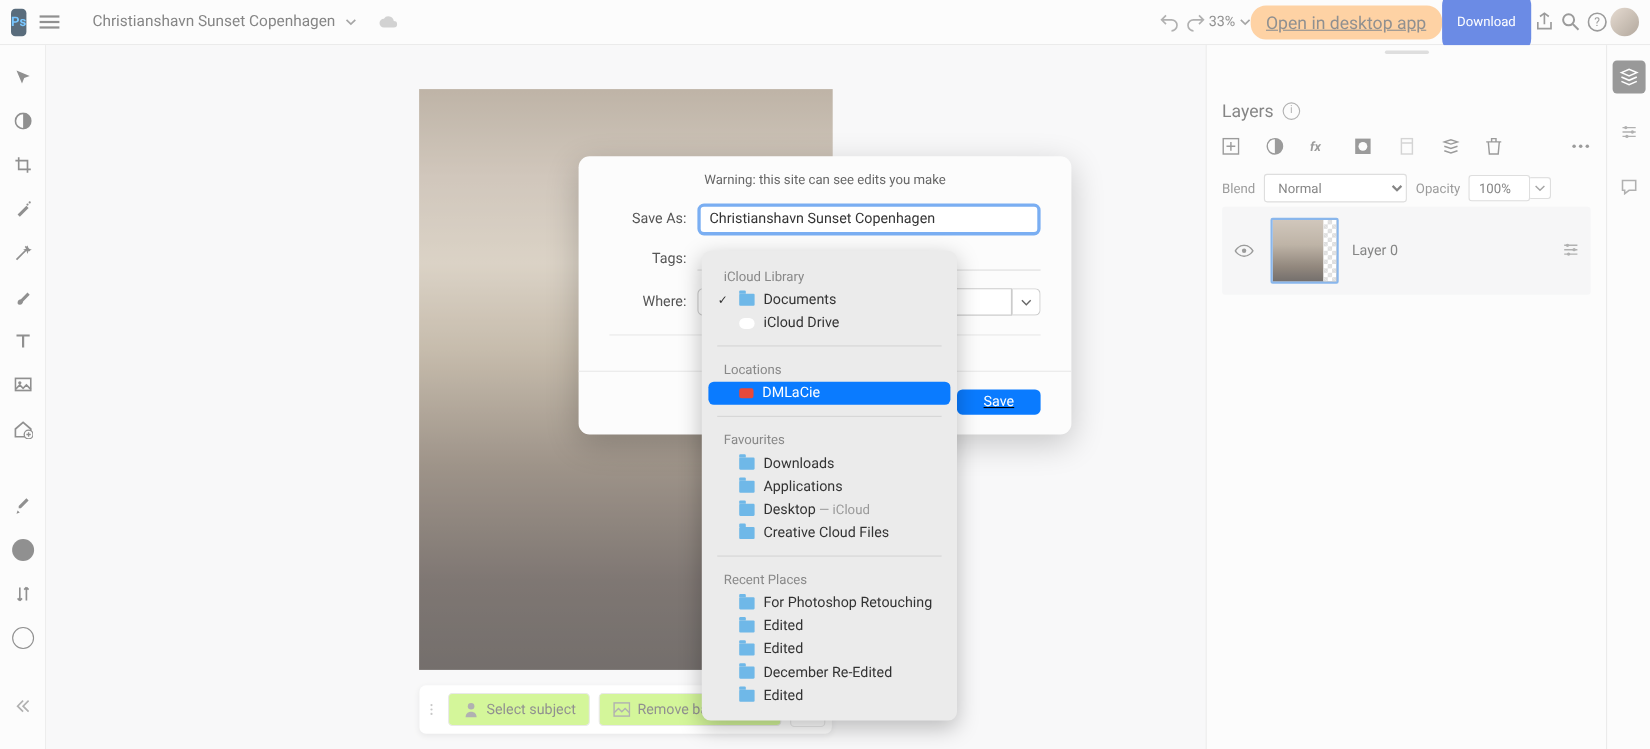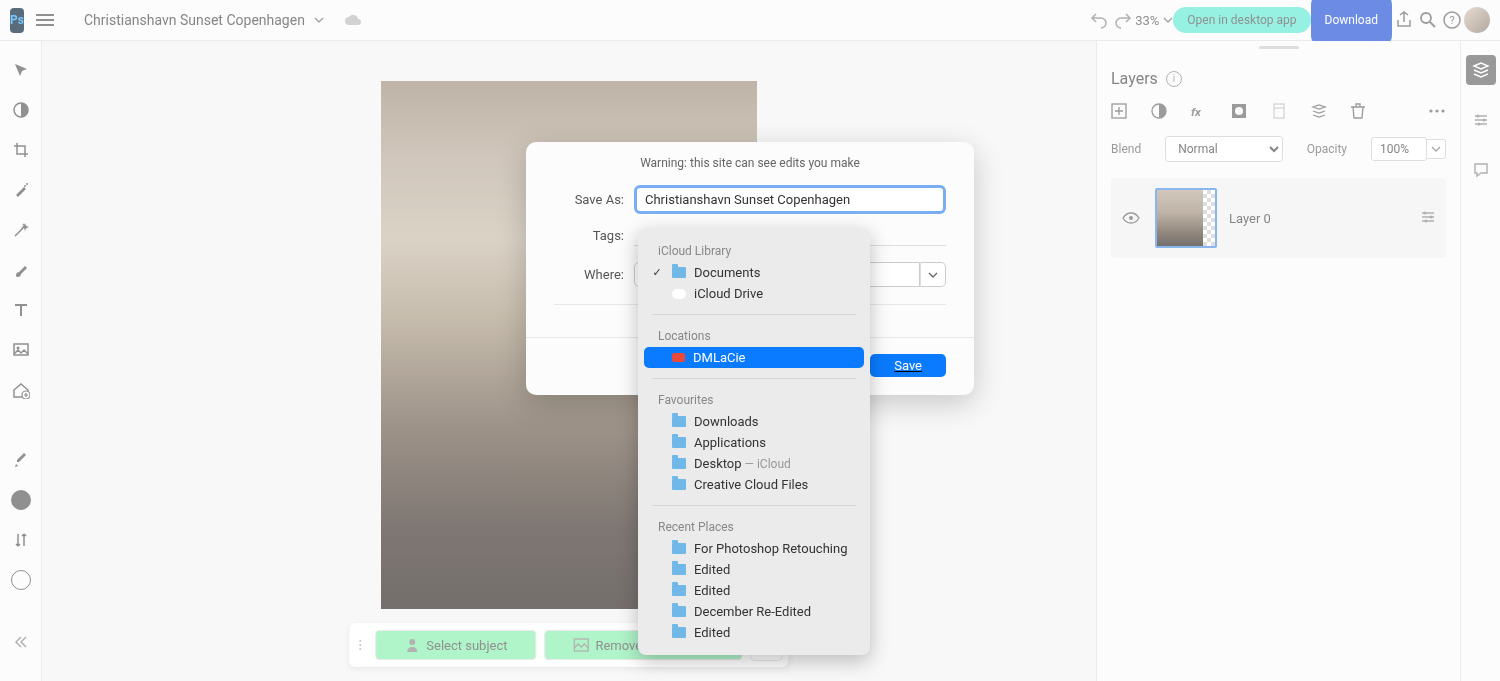--- a/index.html
+++ b/index.html
@@ -9,48 +9,48 @@
 .ps-logo { width: 14px; height: 25px; background: #001e36; border-radius: 4px; display: flex; align-items: center; justify-content: center; color: #31a8ff; font-weight: 700; font-size: 12px; }
 .menu-icon { display: flex; flex-direction: column; gap: 3px; cursor: pointer; }
 .menu-icon span { width: 18px; height: 2px; background: #555; }
 .doc-title { font-size: 14px; color: #444; margin-left: 18px; display: flex; align-items: center; gap: 8px; }
 .chev-down svg, .cloud-icon svg { display: block; }
 .cloud-icon { margin-left: 10px; color: #999; }
 .topbar-spacer { flex: 1; }
 .topbar-right { display: flex; align-items: center; }
 .topbar-btn { display: flex; align-items: center; justify-content: center; width: 24px; height: 24px; color: #666; cursor: pointer; }
 .zoom { font-size: 13px; color: #555; display: flex; align-items: center; gap: 4px; }
-.btn-open { background: #5eead4; border: none; border-radius: 14px; padding: 6px 14px; font-size: 12px; color: #555; cursor: pointer; }
+.btn-open { background: #fdba74; border: none; border-radius: 14px; padding: 6px 14px; font-size: 16px; color: #555; cursor: pointer; text-decoration: underline; }
 .btn-download { background: #1d4ed8; color: #fff; border: none; border-radius: 14px; padding: 22px 14px; font-size: 12px; cursor: pointer; }
 .avatar { width: 26px; height: 26px; border-radius: 50%; background: linear-gradient(135deg,#d8c8b8,#8a7a6a); }
 
 .main { display: flex; height: 640px; }
 .toolbar-left { width: 42px; background: #fafafa; border-right: 1px solid #e0e0e0; display: flex; flex-direction: column; align-items: center; padding-top: 18px; gap: 18px; }
 .tool { width: 22px; height: 22px; display: flex; align-items: center; justify-content: center; color: #555; cursor: pointer; }
 .tool-circle-filled { width: 20px; height: 20px; border-radius: 50%; background: #555; }
 .tool-circle-outline { width: 20px; height: 20px; border-radius: 50%; border: 1.5px solid #555; }
 .toolbar-spacer { flex: 1; }
 
 .canvas-area { flex: 1; position: relative; background: #f5f5f6; display: flex; align-items: center; justify-content: center; }
 .canvas-img { width: 376px; height: 528px; background: linear-gradient(180deg,#9c8c78 0%,#b8a998 15%,#c8bba8 30%,#a89880 45%,#6a5a4a 65%,#3a2e28 85%,#2a221e 100%); position: absolute; top: 40px; left: 50%; transform: translateX(-50%); }
 .action-bar { position: absolute; bottom: 14px; left: 50%; transform: translateX(-50%); display: flex; gap: 8px; background: #fff; padding: 6px; border-radius: 6px; box-shadow: 0 2px 6px rgba(0,0,0,0.1); align-items: center; }
 .action-handle { width: 4px; height: 28px; display: flex; flex-direction: column; justify-content: center; gap: 2px; margin: 0 4px; }
 .action-handle span { width: 2px; height: 2px; background: #aaa; border-radius: 50%; }
-.action-btn { border: 1px solid #ddd; background: #86efac; padding: 6px 28px; border-radius: 4px; font-size: 13px; color: #555; display: flex; align-items: center; gap: 6px; cursor: pointer; }
+.action-btn { border: 1px solid #ddd; background: #bef264; padding: 6px 12px; border-radius: 4px; font-size: 13px; color: #555; display: flex; align-items: center; gap: 6px; cursor: pointer; }
 .action-icon-btn { border: 1px solid #ddd; background: #fff; width: 32px; height: 32px; border-radius: 4px; display: flex; align-items: center; justify-content: center; color: #666; cursor: pointer; }
 
 .right-panel { width: 364px; background: #fafafa; border-left: 1px solid #e0e0e0; padding: 16px 14px; position: relative; }
 .right-handle { position: absolute; top: 5px; left: 50%; transform: translateX(-50%); width: 40px; height: 3px; background: #ccc; border-radius: 2px; }
-.layers-header { display: flex; align-items: center; gap: 8px; margin-top: 12px; margin-bottom: 14px; }
+.layers-header { display: flex; align-items: center; gap: 8px; margin-top: 34px; margin-bottom: 14px; }
 .layers-title { font-size: 16px; color: #444; }
 .layers-info { width: 16px; height: 16px; border: 1.5px solid #888; border-radius: 50%; display: flex; align-items: center; justify-content: center; font-size: 10px; color: #888; }
 .layers-toolbar { display: flex; align-items: center; gap: 22px; margin-bottom: 16px; color: #666; }
 .layers-toolbar .tb-item { width: 18px; height: 18px; display: flex; align-items: center; justify-content: flex-start; cursor: pointer; font-weight: bold; }
 .layers-toolbar .tb-spacer { margin-left: auto; }
-.blend-row { display: flex; align-items: center; gap: 24px; margin-bottom: 16px; font-size: 12px; color: #666; }
+.blend-row { display: flex; align-items: center; gap: 8px; margin-bottom: 4px; font-size: 12px; color: #666; }
 .blend-row select, .blend-row .opacity-input { border: 1px solid #ccc; background: #fff; border-radius: 3px; padding: 4px 8px; font-size: 12px; color: #444; }
 .blend-row select { width: 130px; }
 .opacity-wrap { display: flex; align-items: center; }
 .opacity-input { width: 56px; border-top-right-radius: 0; border-bottom-right-radius: 0; }
 .opacity-chev { border: 1px solid #ccc; border-left: none; border-radius: 0 3px 3px 0; padding: 4px 4px; background: #fff; }
 .layer-item { display: flex; align-items: center; gap: 12px; padding: 10px 8px; background: #f1f2f3; border-radius: 3px; }
 .eye-col { width: 24px; display: flex; justify-content: center; color: #666; }
 .layer-thumb { width: 62px; height: 60px; border: 2px solid #4a90e2; border-radius: 2px; background: linear-gradient(180deg,#b8a998 0%,#9c8c78 40%,#5a4a3a 75%,#2a221e 100%); position: relative; overflow: hidden; }
 .layer-thumb::after { content: ""; position: absolute; right: 0; top: 0; bottom: 0; width: 12px; background-image: linear-gradient(45deg,#ccc 25%,transparent 25%,transparent 75%,#ccc 75%),linear-gradient(45deg,#ccc 25%,#fff 25%,#fff 75%,#ccc 75%); background-size: 8px 8px; background-position: 0 0,4px 4px; }
 .layer-name { font-size: 13px; color: #444; flex: 1; }

